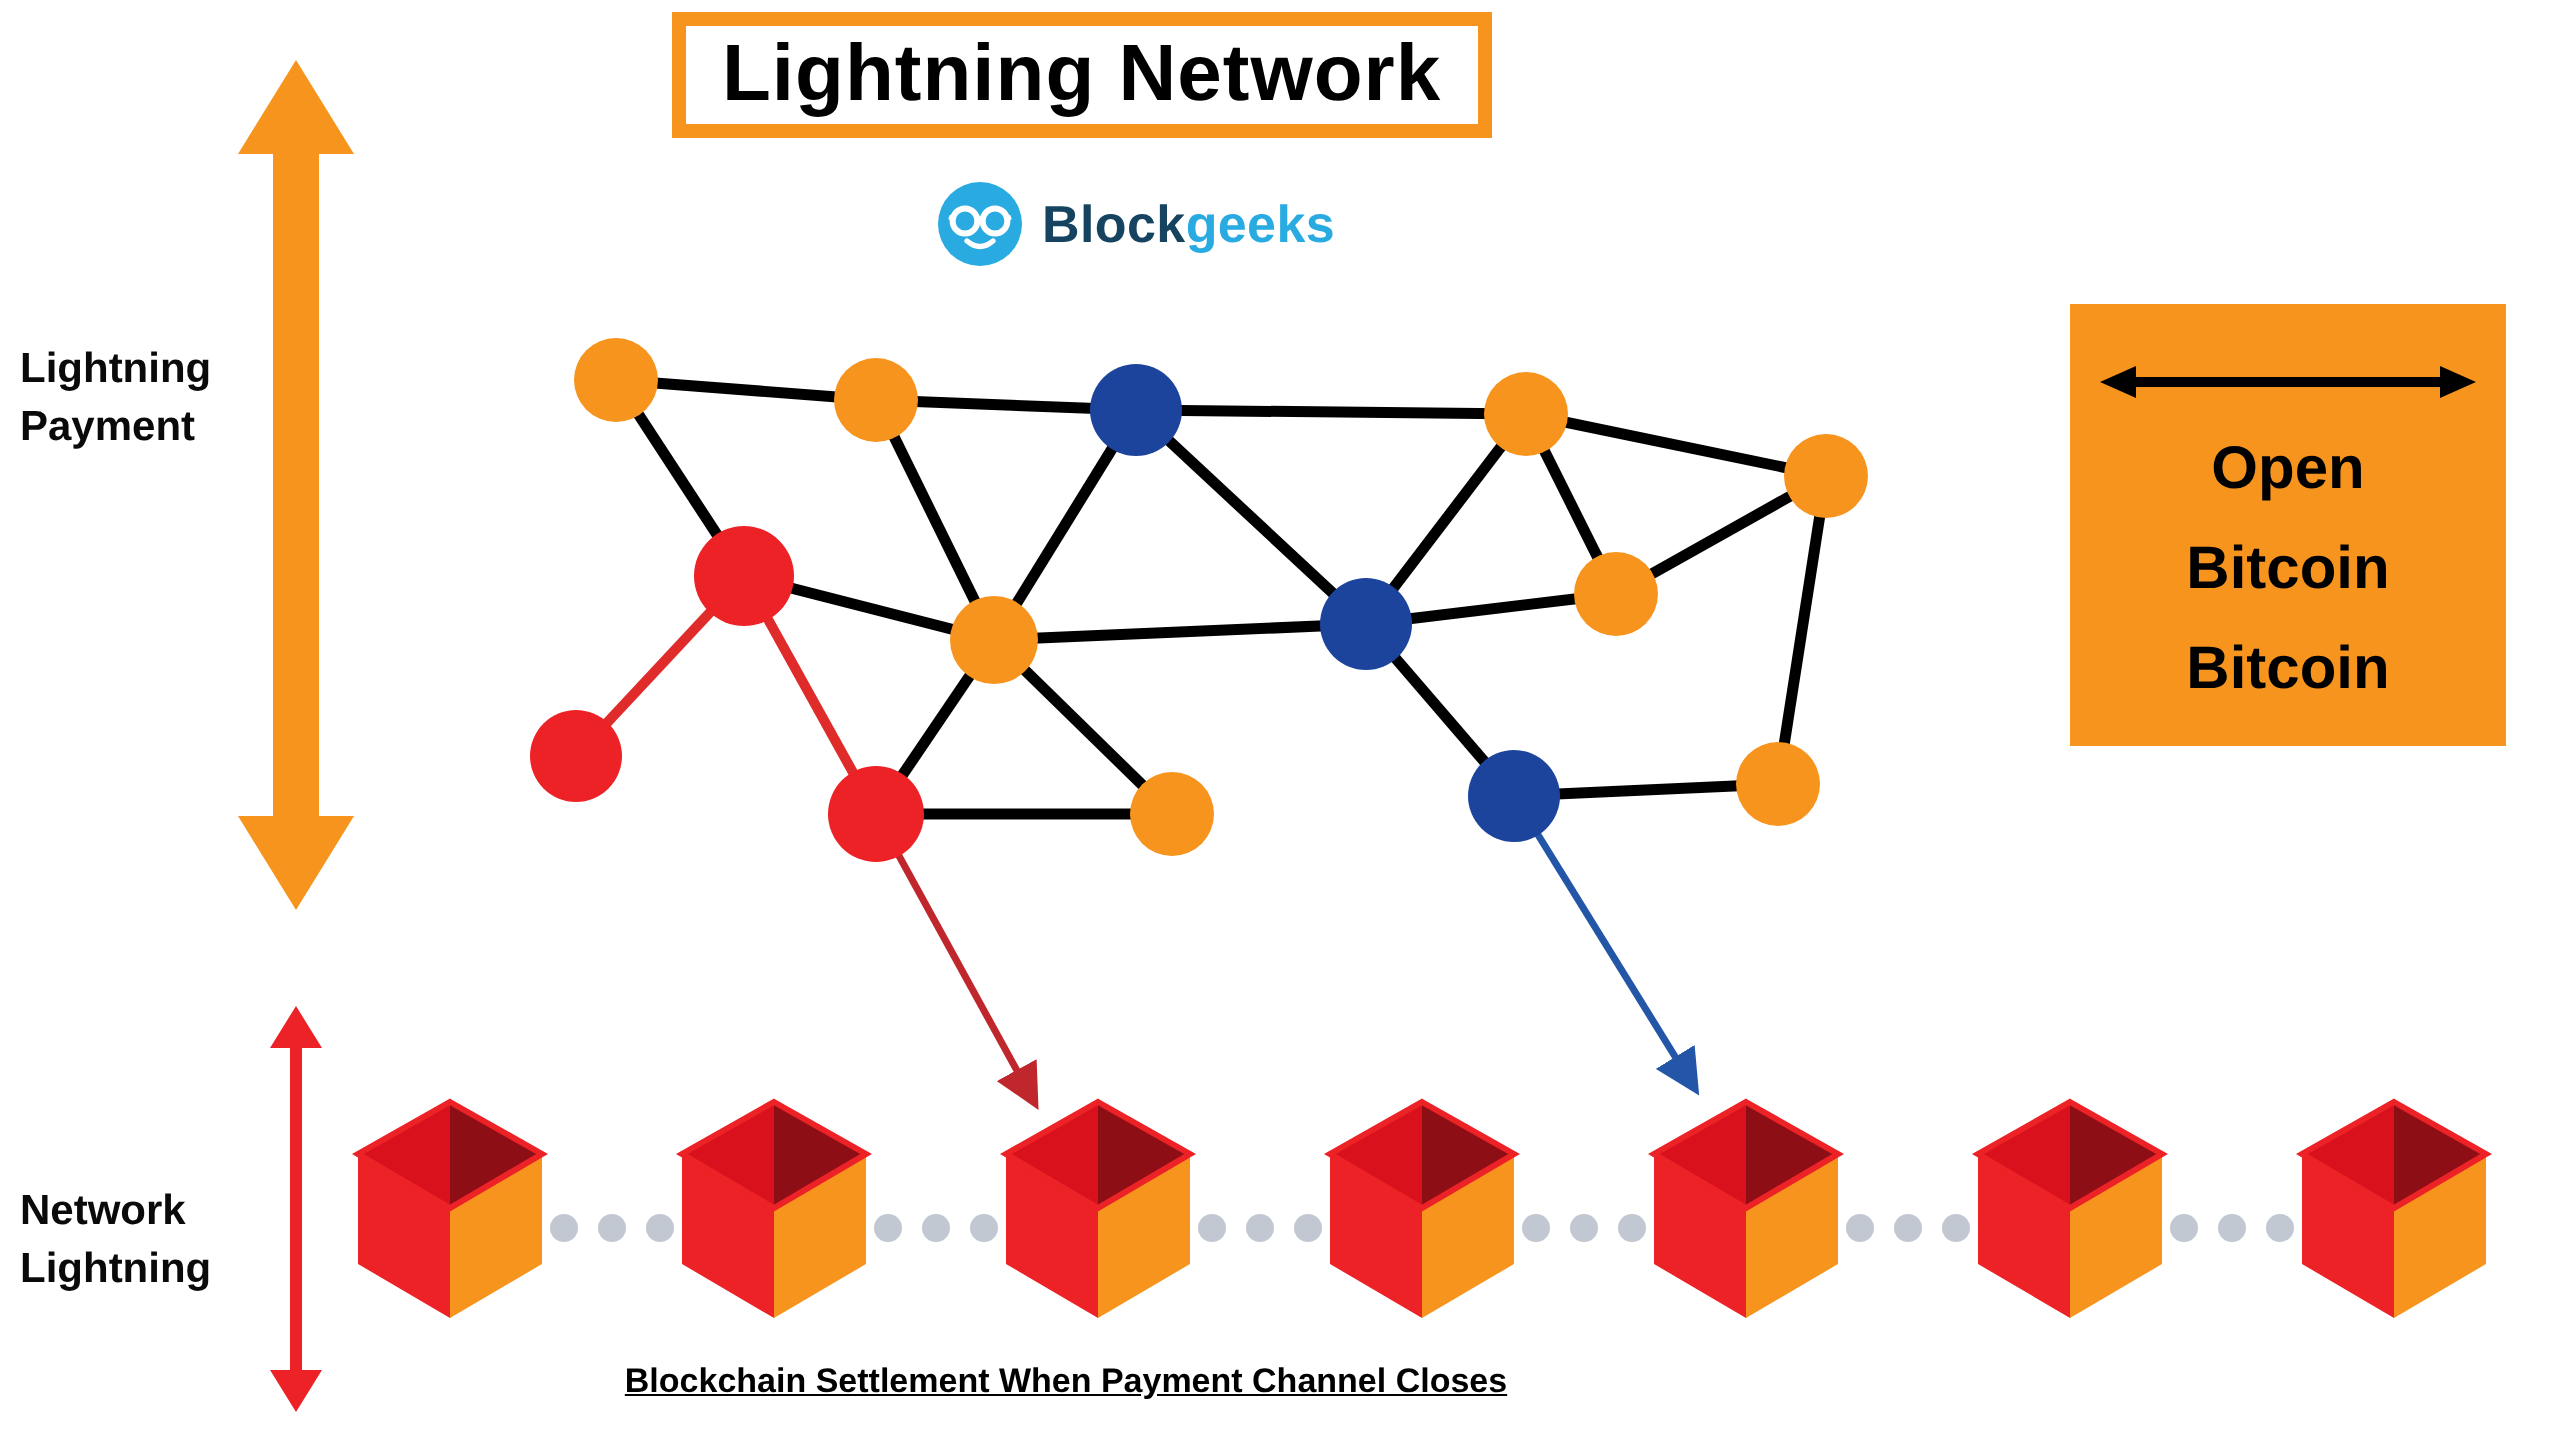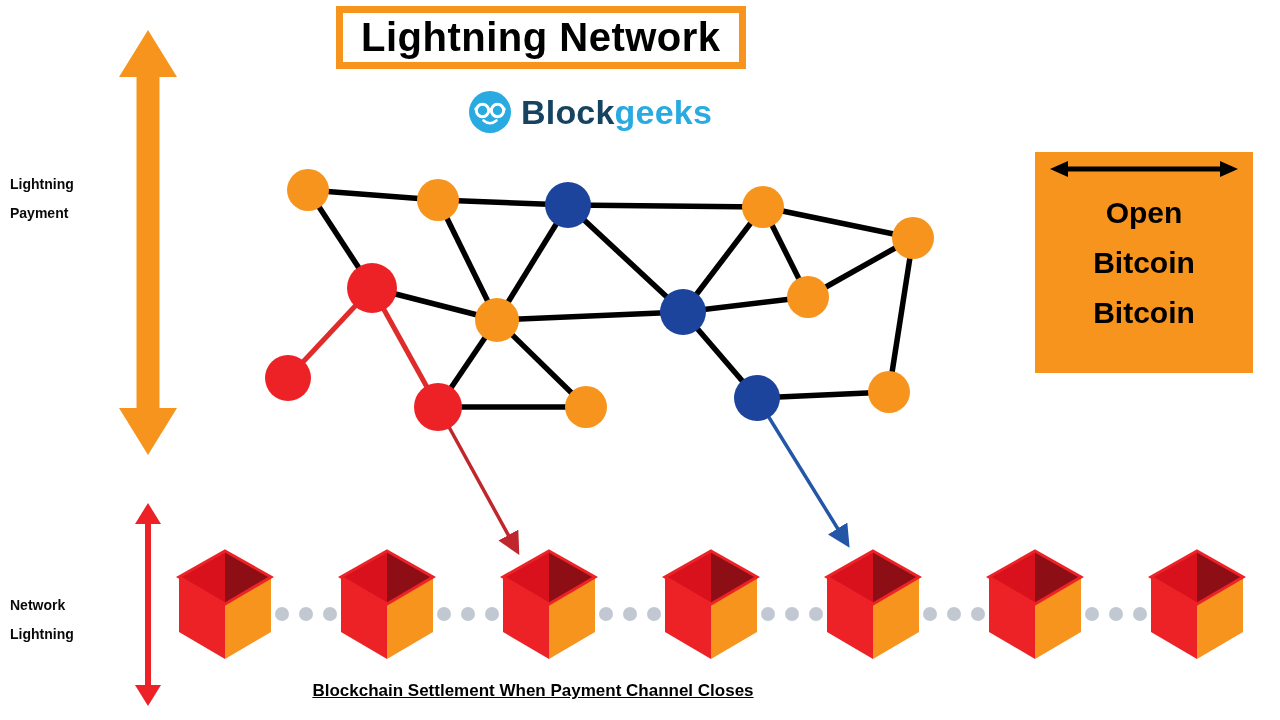--- a/index.html
+++ b/index.html
@@ -7,31 +7,31 @@
               font-family:"Liberation Sans", sans-serif; }
   .canvas { position:relative; width:1066px; height:720px; background:#fff; }
   #net-svg { position:absolute; left:0; top:0; }
 
   .title-box { position:absolute; left:336px; top:6px; background:#fff;
                border:7px solid var(--orange); padding:2px 18px;
                font-size:40px; font-weight:bold; color:#000; letter-spacing:.5px; }
 
   .logo { position:absolute; left:468px; top:90px; display:flex; align-items:center; gap:9px; }
   .logo-icon { width:44px; height:44px; }
-  .brand { font-size:34px; font-weight:bold; letter-spacing:.2px; }
+  .brand { font-size:26px; font-weight:bold; letter-spacing:.2px; }
   .brand .p1 { color:var(--brand-dark); }
   .brand .p2 { color:var(--brand-light); }
 
-  .side-label { position:absolute; left:10px; font-size:14px; font-weight:bold;
+  .side-label { position:absolute; left:10px; font-size:21px; font-weight:bold;
                 color:#0a0a0a; line-height:29px; }
   .lightning-label { top:170px; }
   .bitcoin-label { top:591px; }
 
   .opc-box { position:absolute; left:1035px; top:152px; width:218px; height:221px;
-             background:var(--orange); text-align:center; padding-top:0; }
+             background:var(--orange); text-align:center; padding-top:22px; }
   .opc-arrow { display:block; margin:2px auto 0; }
   .opc-text { font-size:30px; font-weight:bold; color:#000; line-height:50px; margin-top:4px; }
 
   .caption { position:absolute; left:0; right:0; top:681px; text-align:center;
              font-size:17px; font-weight:bold; color:#000;text-decoration:underline; }
 </style>
 </head>
 <body>
 
 <div class="canvas">

